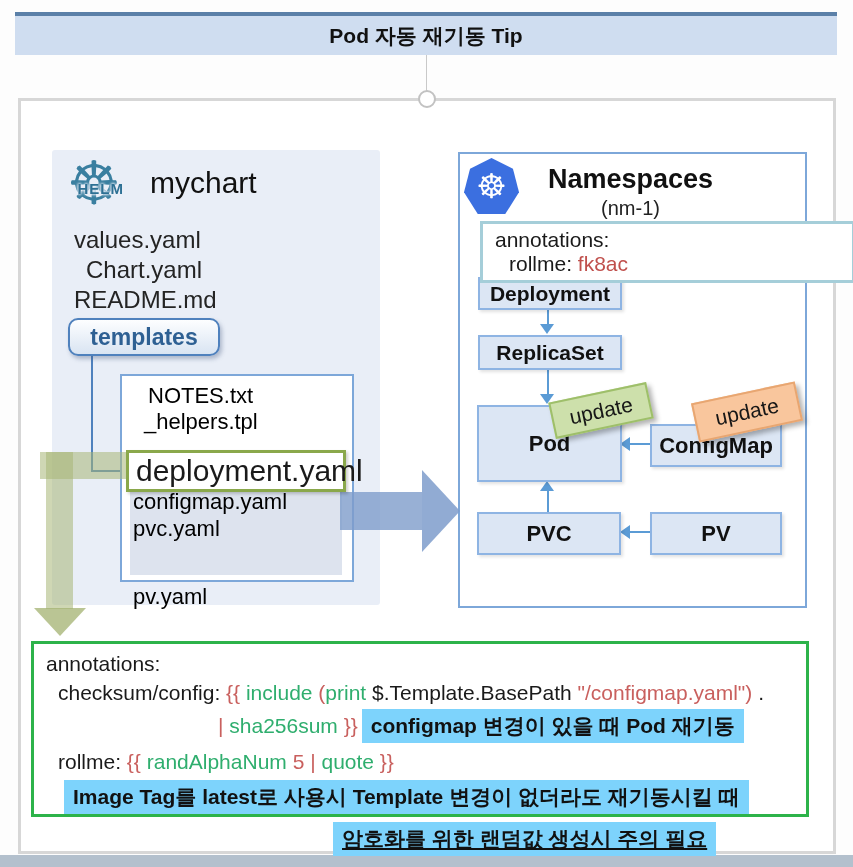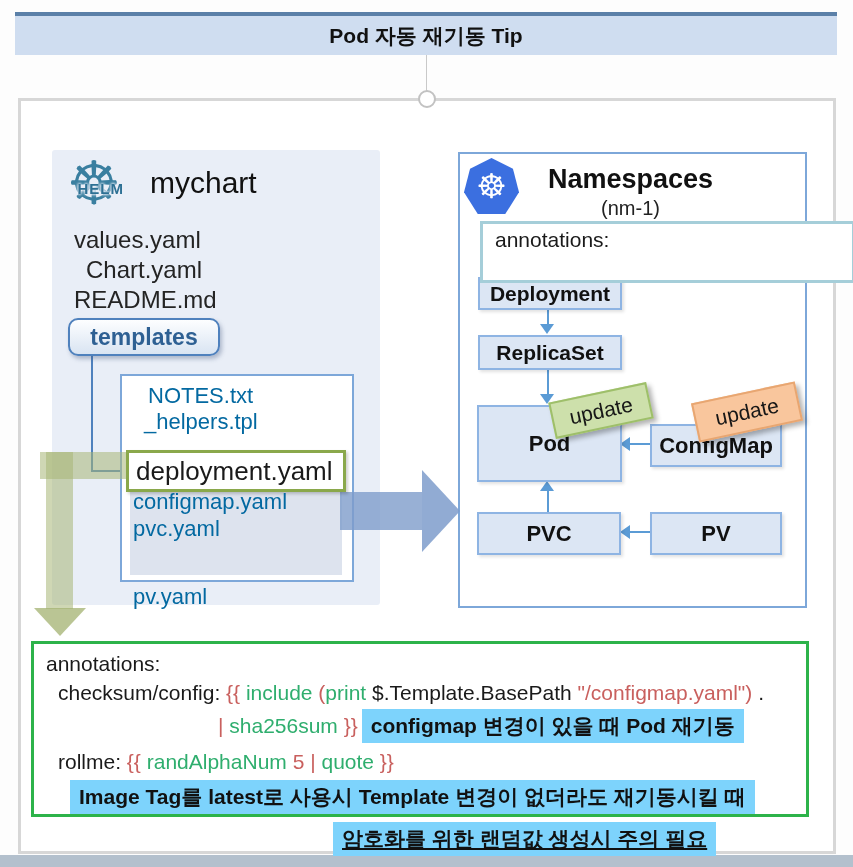--- a/index.html
+++ b/index.html
@@ -43,27 +43,27 @@
     left:68px;top:318px;width:148px;height:34px;border:2px solid #4f81bd;border-radius:10px;
     background:linear-gradient(#fdfeff,#d9e4f2);
     display:flex;align-items:center;justify-content:center;
     font-size:23px;font-weight:bold;color:#2e6093;
     box-shadow:2px 3px 4px rgba(60,80,120,0.35);z-index:3;
   }
   .tpl-elbow-v{left:91px;top:356px;width:2px;height:116px;background:#4f81bd;}
   .tpl-elbow-h{left:91px;top:470px;width:38px;height:2px;background:#4f81bd;}
 
   .files-box{left:120px;top:374px;width:230px;height:204px;background:#fff;border:2px solid #7da7d9;z-index:2;}
-  .file-line{position:absolute;font-size:22px;color:#0369a1;z-index:4;}
+  .file-line{position:absolute;font-size:22px;color:#000000;z-index:4;}
   .files-shade{left:130px;top:487px;width:212px;height:88px;background:#dde3ee;z-index:2;}
   .deploy-highlight{
     left:126px;top:450px;width:214px;height:36px;background:#fff;border:3px solid #8aa84b;
     display:flex;align-items:center;z-index:4;box-shadow:2px 2px 3px rgba(0,0,0,0.2);
   }
-  .deploy-highlight span{font-size:26px;padding-left:7px;}
+  .deploy-highlight span{font-size:30px;padding-left:7px;}
 
   
   .green-arrow-h{left:40px;top:452px;width:92px;height:27px;background:rgba(168,182,118,0.55);z-index:3;}
   .green-arrow-v{left:46px;top:452px;width:27px;height:157px;background:rgba(168,182,118,0.55);z-index:3;}
   .green-arrow-head{
     left:34px;top:608px;width:0;height:0;z-index:3;
     border-left:26px solid transparent;border-right:26px solid transparent;
     border-top:28px solid rgba(163,178,112,0.75);
   }
 
@@ -179,20 +179,21 @@
 
 <div class="abs ns-box"></div>
 <div class="abs k8s-logo">
   <span class="glyph">☸</span>
 </div>
 <div class="abs ns-title">Namespaces</div>
 <div class="abs ns-subtitle">(nm-1)</div>
 
 <div class="abs tooltip">
   <div>annotations:</div>
+  <div class="ind"><span>rollme: </span><span class="tk-val">fk8ac</span></div>
 </div>
 
 <div class="abs node node-deployment">
     <span>Deployment</span>
   </div>
 <div class="abs node node-replicaset">
     <span>ReplicaSet</span>
   </div>
 <div class="abs node node-pod">
     <span>Pod</span>
@@ -227,16 +228,16 @@
   </div>
 <div class="abs update-tag update-orange">
     <span>update</span>
   </div>
 
 <div class="abs code-box"></div>
 <div class="abs code-line" style="left:46px;top:652px;"><span class="tk-plain">annotations:</span></div>
 <div class="abs code-line" style="left:58px;top:681px;"><span class="tk-plain">checksum/config: </span><span class="tk-red">{{ </span><span class="tk-green">include </span><span class="tk-red">(</span><span class="tk-green">print </span><span class="tk-plain">$.Template.BasePath </span><span class="tk-red">"/configmap.yaml")</span><span class="tk-plain"> .</span></div>
 <div class="abs code-line" style="left:218px;top:709px;"><span><span class="tk-red">| </span><span class="tk-green">sha256sum </span><span class="tk-red">}}</span></span><span class="pink-note inline-note">configmap 변경이 있을 때 Pod 재기동</span></div>
 <div class="abs code-line" style="left:58px;top:750px;text-align:right;"><span class="tk-plain">rollme: </span><span class="tk-red">{{ </span><span class="tk-green">randAlphaNum </span><span class="tk-red">5 </span><span class="tk-red">| </span><span class="tk-green">quote </span><span class="tk-red">}}</span></div>
-<div class="abs pink-note" style="left:70px;top:780px;">Image Tag를 latest로 사용시 Template 변경이 없더라도 재기동시킬 때</div>
+<div class="abs pink-note" style="left:64px;top:780px;">Image Tag를 latest로 사용시 Template 변경이 없더라도 재기동시킬 때</div>
 
 <div class="abs pink-note" style="left:333px;top:822px;text-decoration:underline;">암호화를 위한 랜덤값 생성시 주의 필요</div>
 <div class="abs footer-strip"></div>
 
 </body></html>

